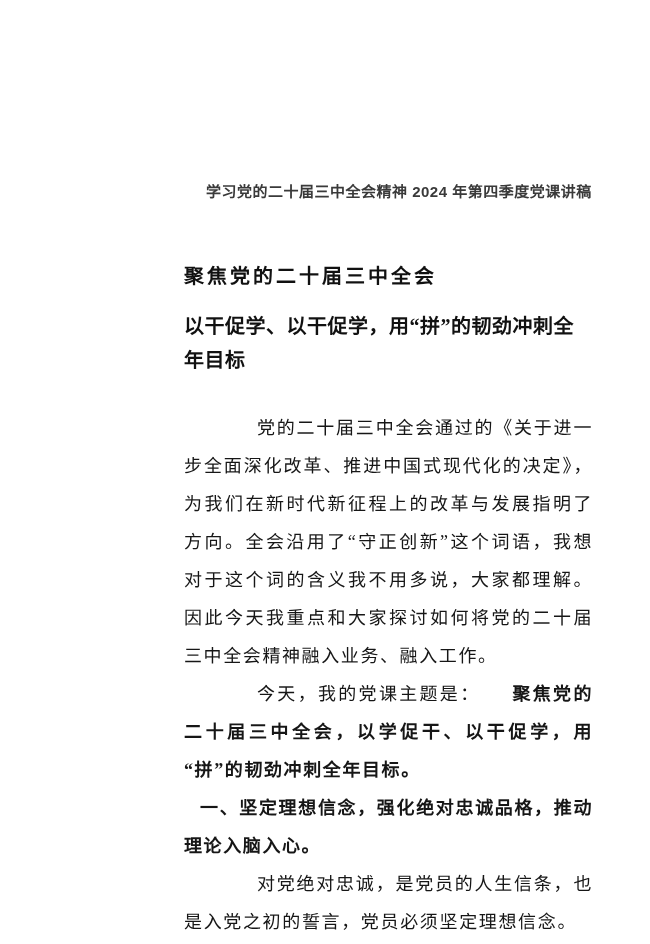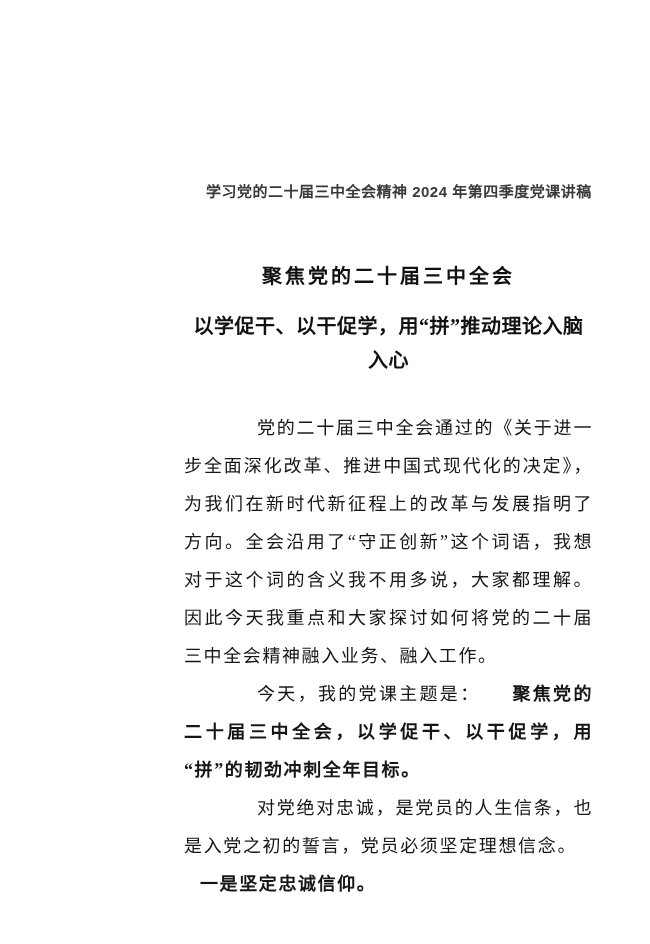--- a/index.html
+++ b/index.html
@@ -30,21 +30,21 @@
   .doc-header-note {
     font-family: "Liberation Sans", sans-serif;
     font-weight: 700;
     font-size: 15px;
     line-height: 20px;
     letter-spacing: 0.5px;
     color: #3a3a3a;
     padding-left: 22px;
   }
   .doc-title {
-    text-align: center;
+    text-align: left;
     font-weight: 700;
     font-size: 20px;
     line-height: 34px;
     color: #111111;
   }
   .doc-title.line1 { margin-top: 57px; letter-spacing: 3px; }
   .doc-title.line2 { margin-top: 13px; letter-spacing: 0.5px; }
   .doc-body {
     margin-top: 32px;
     font-size: 18px;
@@ -80,24 +80,25 @@
   }
 </style>
 </head>
 <body>
 
 <div class="viewer">
   <div class="doc-page">
     <div class="doc-content">
       <div class="doc-header-note">学习党的二十届三中全会精神 2024 年第四季度党课讲稿</div>
       <div class="doc-title line1">聚焦党的二十届三中全会</div>
-      <div class="doc-title line2">以学促干、以干促学，用“拼”推动理论入脑入心</div>
+      <div class="doc-title line2">以干促学、以干促学，用“拼”的韧劲冲刺全年目标</div>
       <div class="doc-body" id="doc-body">
           <p class="indent"><span>党的二十届三中全会通过的《关于进一步全面深化改革、推进中国式现代化的决定》，为我们在新时代新征程上的改革与发展指明了方向。全会沿用了“守正创新”这个词语，我想对于这个词的含义我不用多说，大家都理解。因此今天我重点和大家探讨如何将党的二十届三中全会精神融入业务、融入工作。</span></p>
           <p class="indent"><span>今天，我的党课主题是：</span><span class="bold">聚焦党的二十届三中全会，以学促干、以干促学，用“拼”的韧劲冲刺全年目标。</span></p>
+          <p class="heading"><span class="bold">一、坚定理想信念，强化绝对忠诚品格，推动理论入脑入心。</span></p>
           <p class="indent"><span>对党绝对忠诚，是党员的人生信条，也是入党之初的誓言，党员必须坚定理想信念。</span><span class="bold">一是坚定忠诚信仰。</span></p>
         </div>
     </div>
   </div>
   <div class="h-scrollbar">
     <div class="thumb"></div>
   </div>
 </div>
 
 </body></html>

